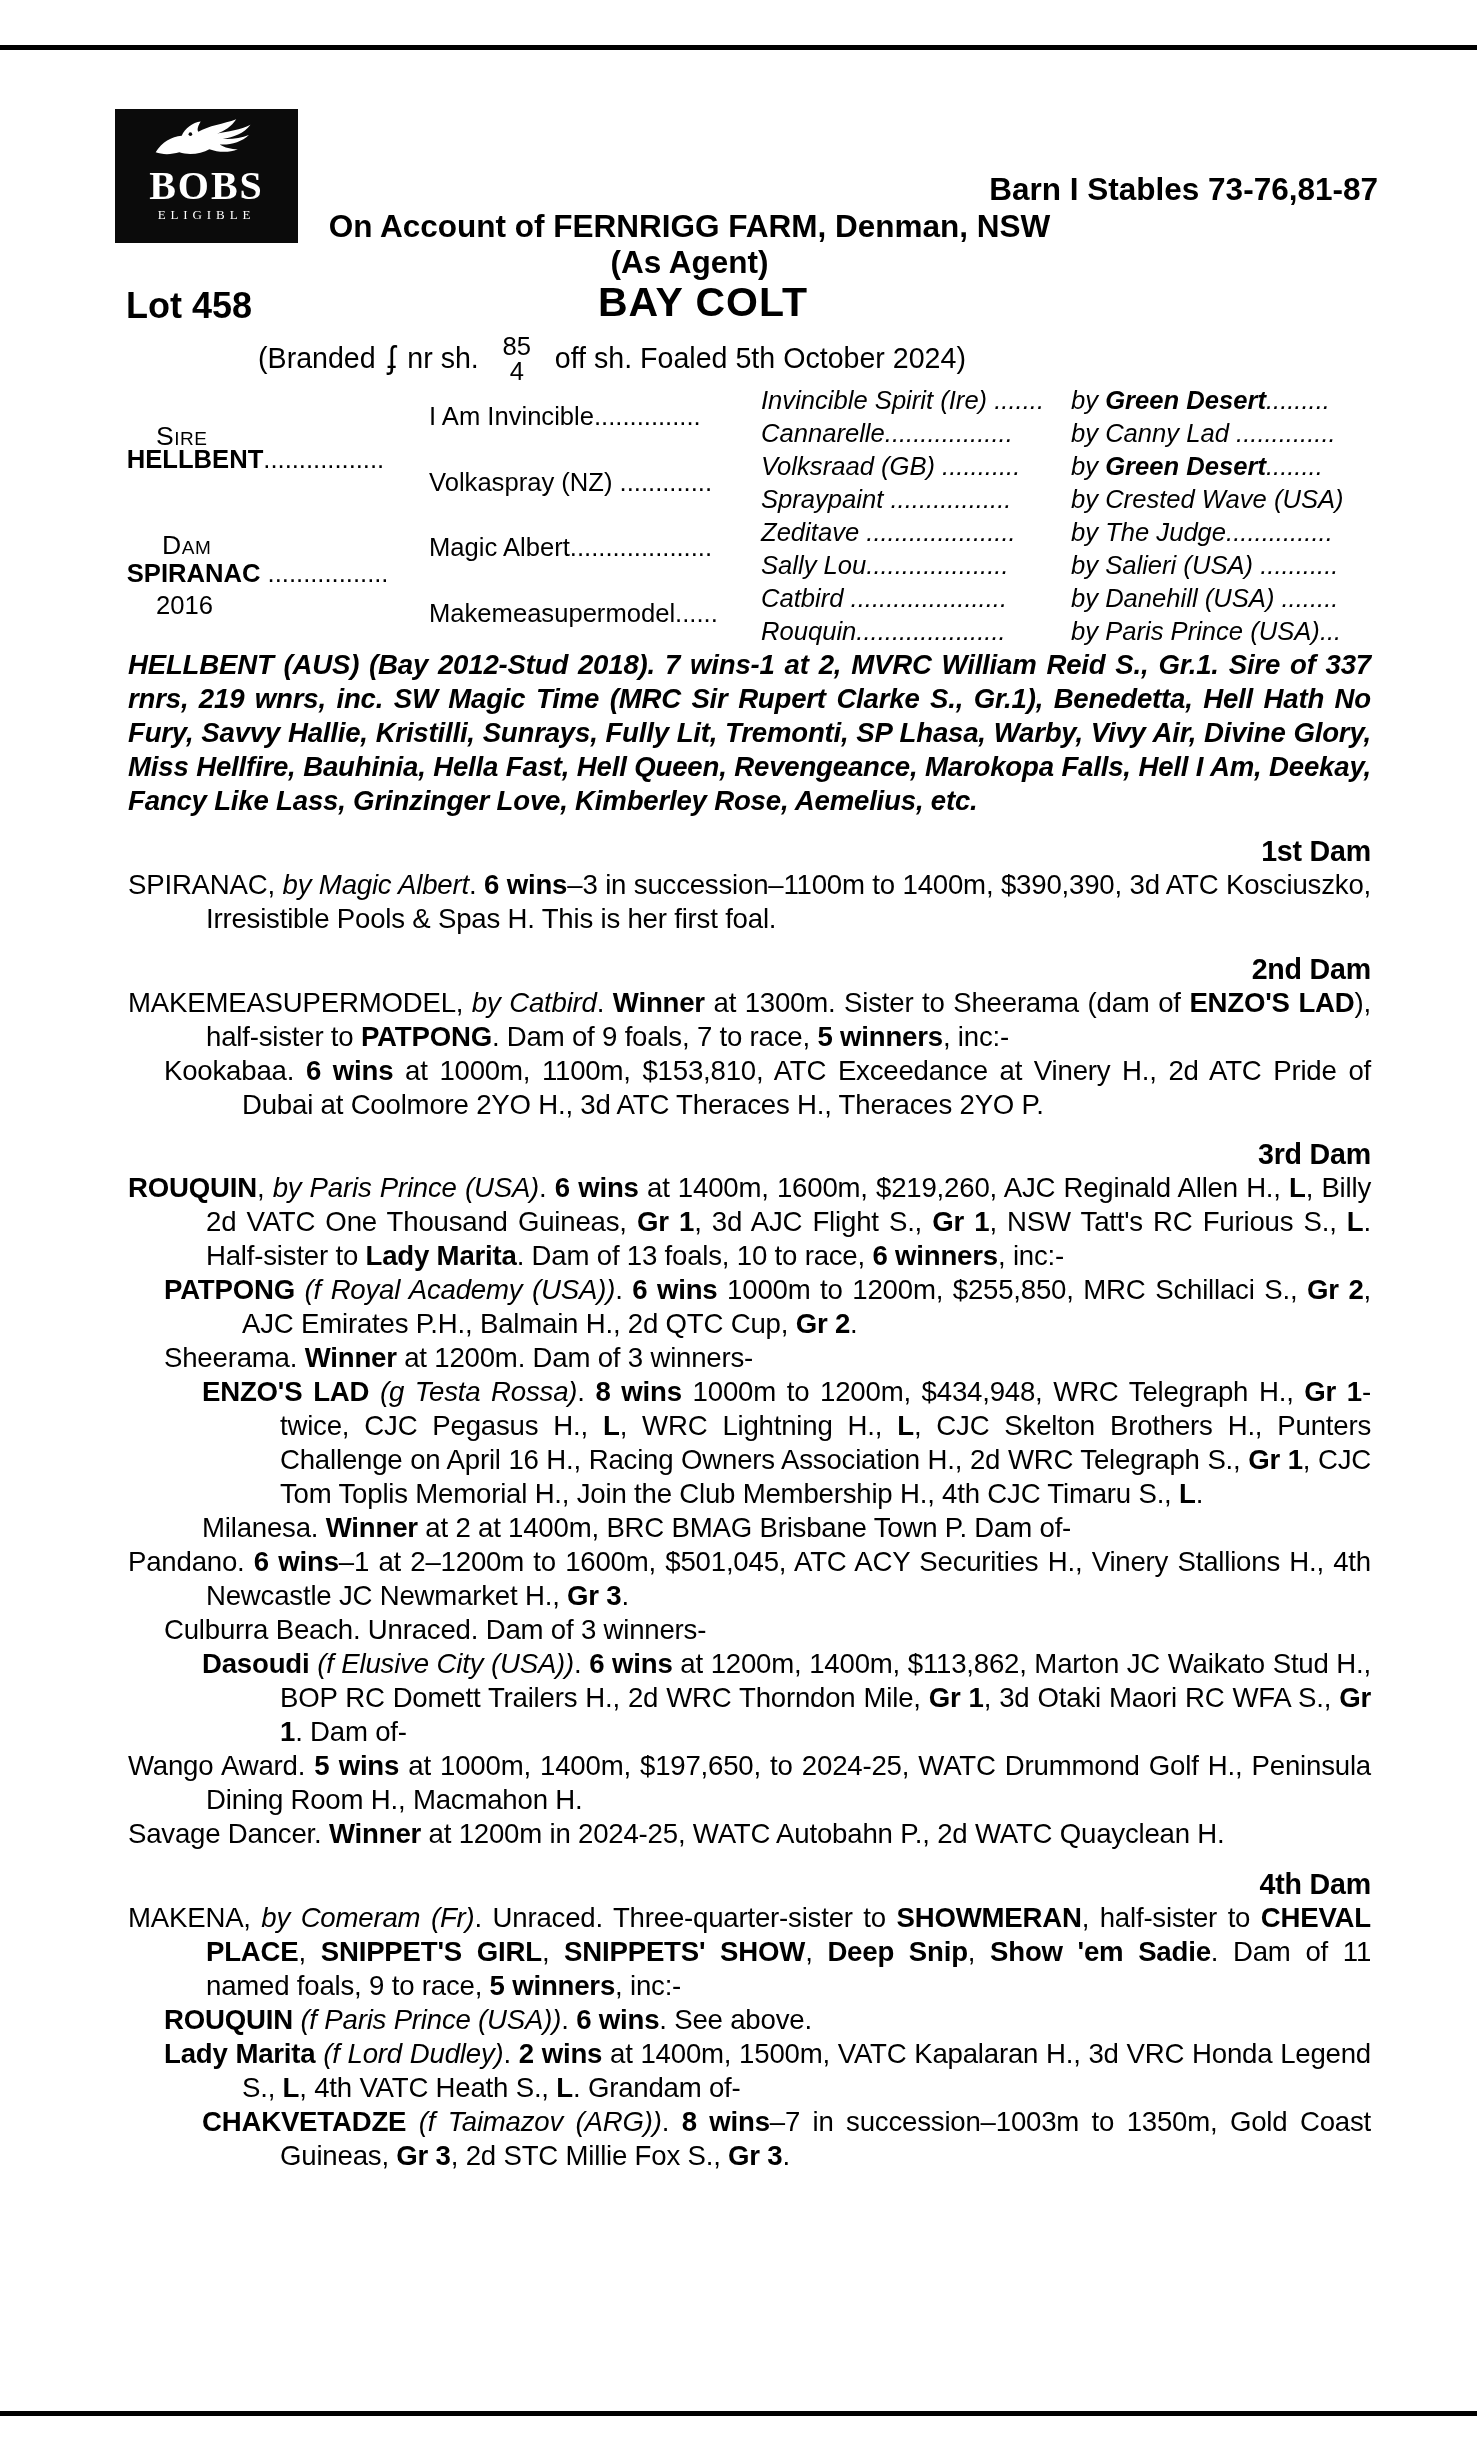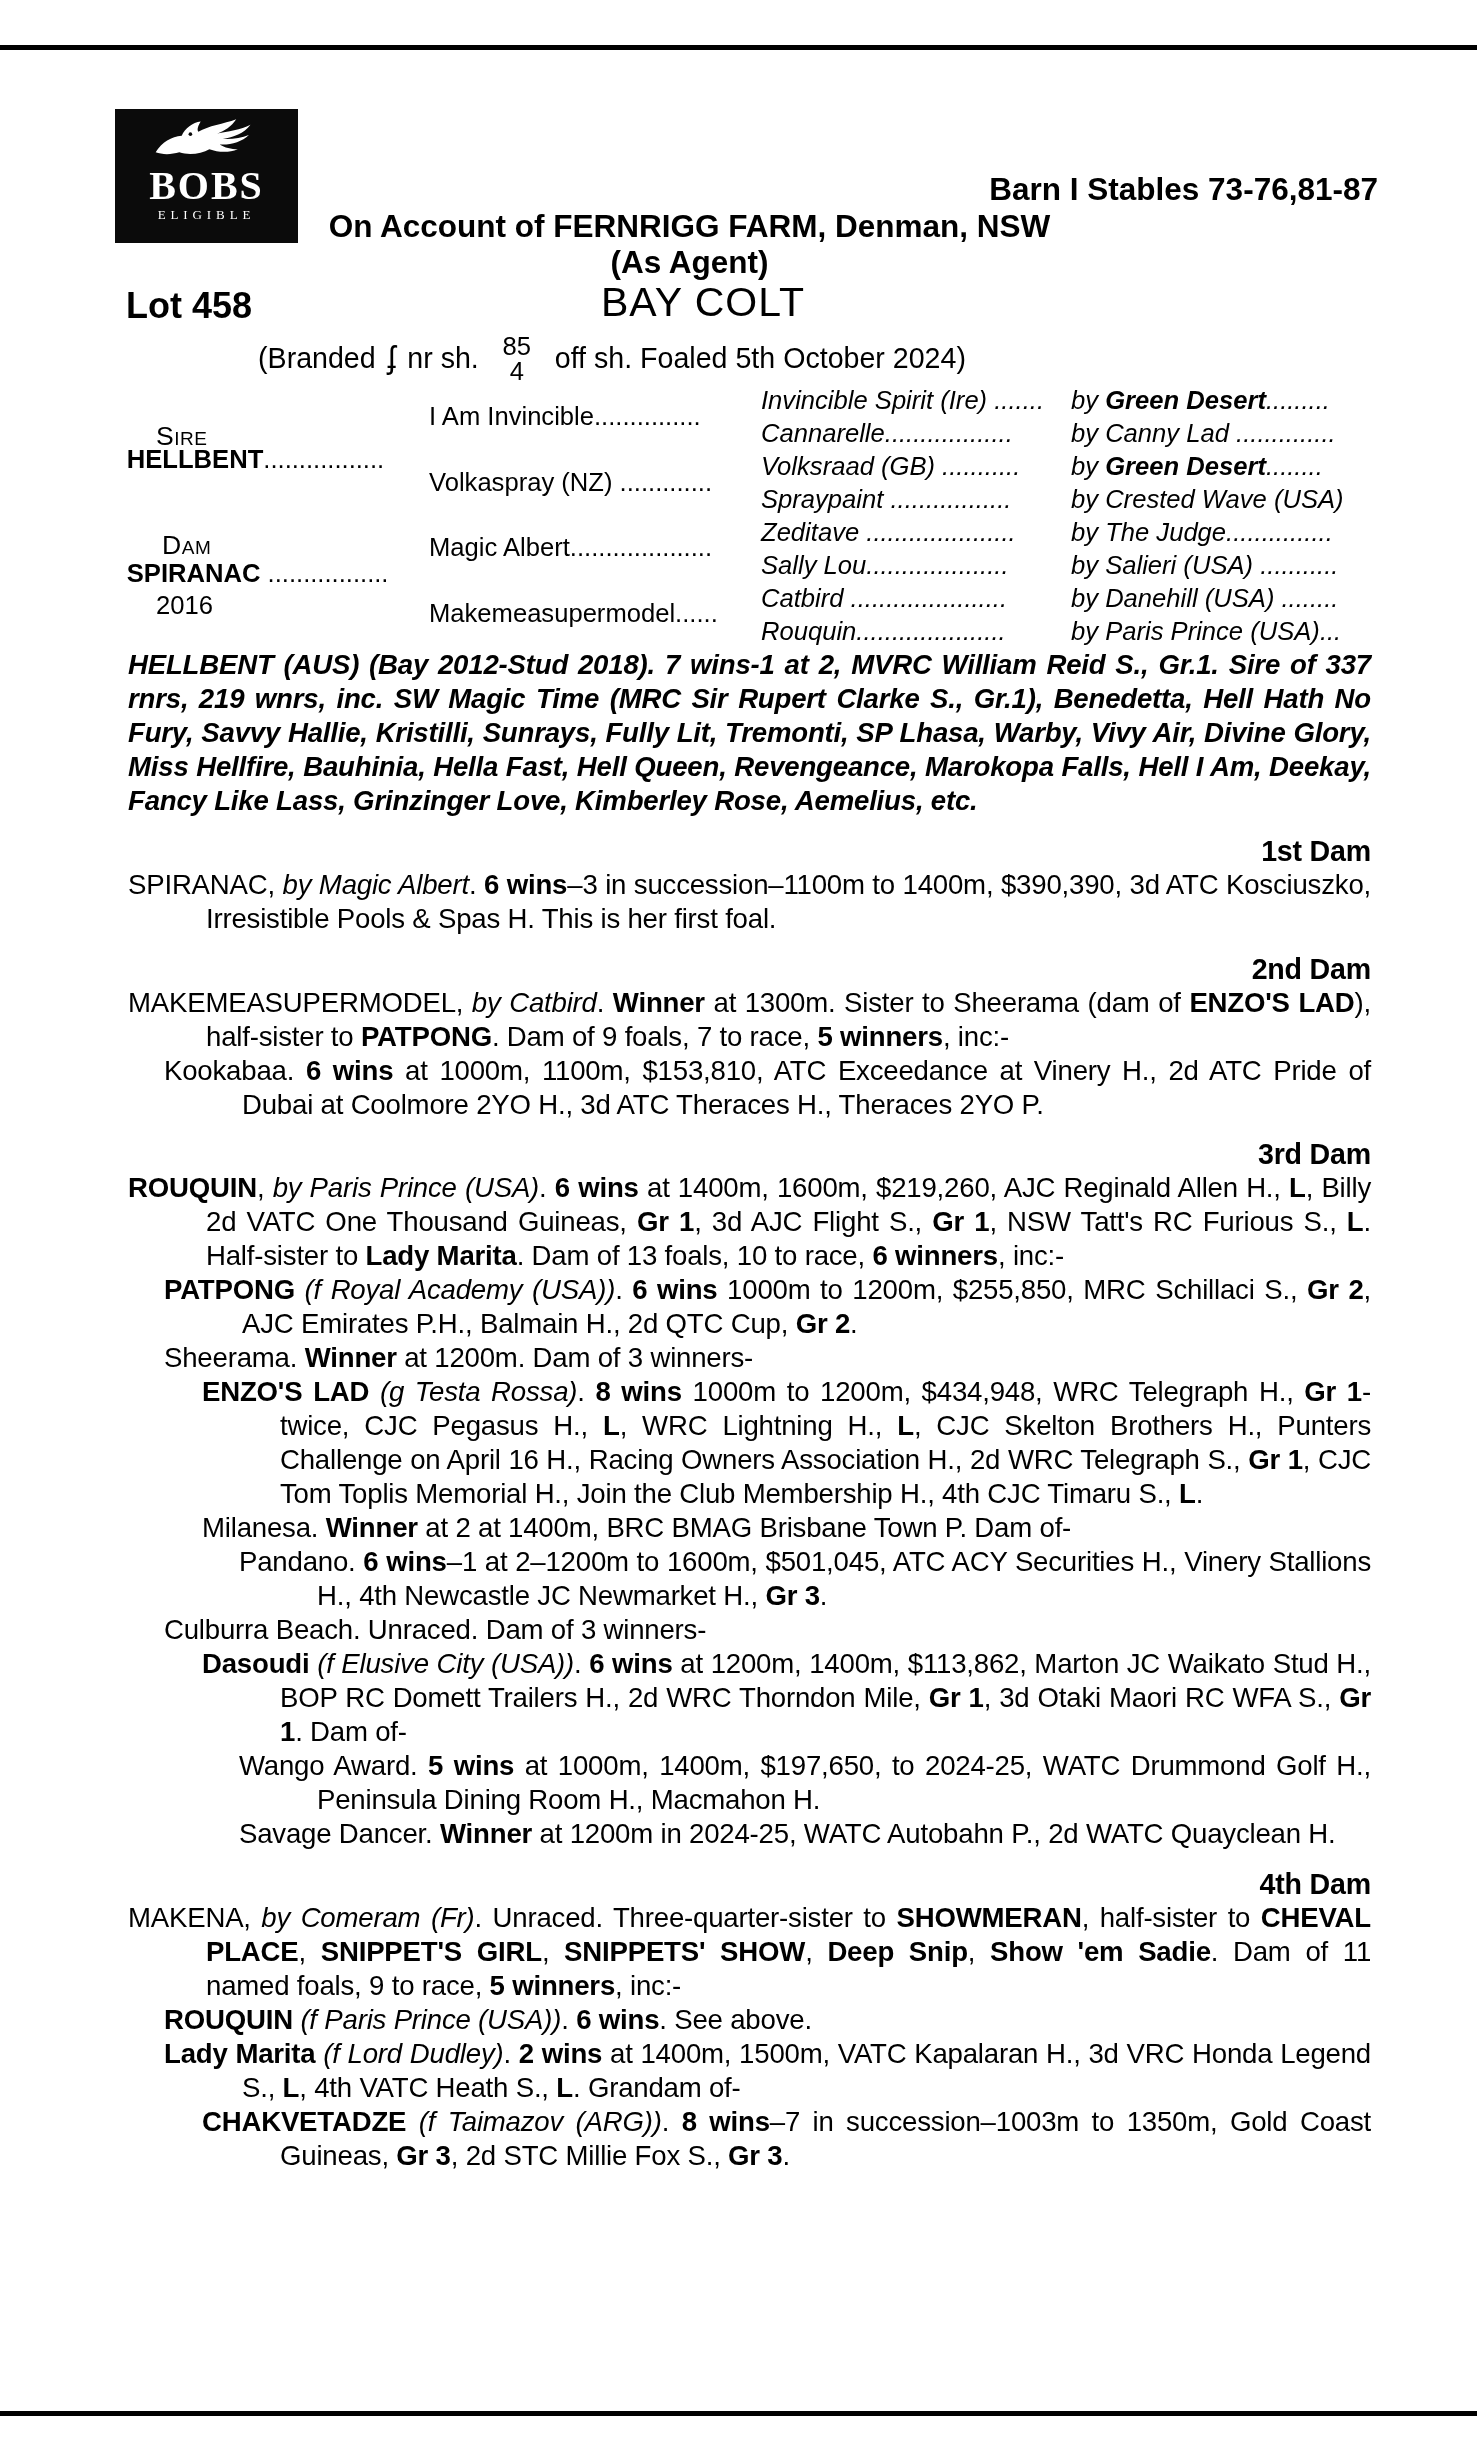--- a/index.html
+++ b/index.html
@@ -14,21 +14,21 @@
         color:#fff;text-align:center;font-family:"Liberation Serif",serif;}
   .logo svg{display:block;margin:6.9px auto 0;width:150px;height:49px;}
   .logo-bobs{font-size:40px;line-height:41px;letter-spacing:2px;font-weight:bold;}
   .logo-elig{font-size:13px;line-height:18.7px;letter-spacing:4.9px;}
 
   
   .barn{position:absolute;right:100px;top:171px;font-size:31.5px;font-weight:bold;white-space:nowrap;}
   .account{position:absolute;left:0;top:208px;width:1379px;text-align:center;font-size:31.5px;font-weight:bold;}
   .agent{position:absolute;left:0;top:244px;width:1379px;text-align:center;font-size:31.5px;font-weight:bold;}
   .lot{position:absolute;left:126px;top:285px;font-size:36px;font-weight:bold;}
-  .title{position:absolute;left:0;top:279px;width:1406px;text-align:center;font-size:41px;font-weight:normal;letter-spacing:1px;}
+  .title{position:absolute;left:0;top:279px;width:1406px;text-align:center;font-size:41px;font-weight:bold;letter-spacing:1px;}
   .branding{position:absolute;left:0;top:336px;width:1224px;text-align:center;font-size:28.6px;}
   .brand-glyph{font-size:30.5px;padding:0 3.9px;}
   .frac{display:inline-flex;flex-direction:column;vertical-align:middle;text-align:center;
         font-size:25.6px;line-height:24.6px;margin:0 15.8px;position:relative;top:-2px;}
 
   
   .ped{position:absolute;left:113px;top:384px;width:1281px;height:276px;font-size:25.6px;}
   .ped .cell{position:absolute;white-space:nowrap;line-height:32.5px;}
   .ped .scaps{font-variant:small-caps;font-size:26.6px;letter-spacing:0.5px;}
   .gpcol{position:absolute;top:0;}
@@ -36,21 +36,21 @@
 
   
   .bodytext{position:absolute;left:128px;top:648px;width:1243px;font-size:27.6px;line-height:34px;
             letter-spacing:-0.2px;text-align:justify;}
   .sire-para{font-weight:bold;font-style:italic;}
   .dam-heading{font-weight:bold;font-size:28.6px;margin-top:15.8px;text-align:right;}
   .para{padding-left:78px;text-indent:-78px;}
   .lvl0{margin-left:0;}
   .lvl1{margin-left:36px;}
   .lvl2{margin-left:74px;}
-  .lvl3{margin-left:111px;}
+  .lvl3{}
   .b{font-weight:bold;}
   .i{font-style:italic;}
 </style>
 </head>
 <body>
 
 <div class="page">
 
   <div class="rule" id="rule-top"></div>
 

